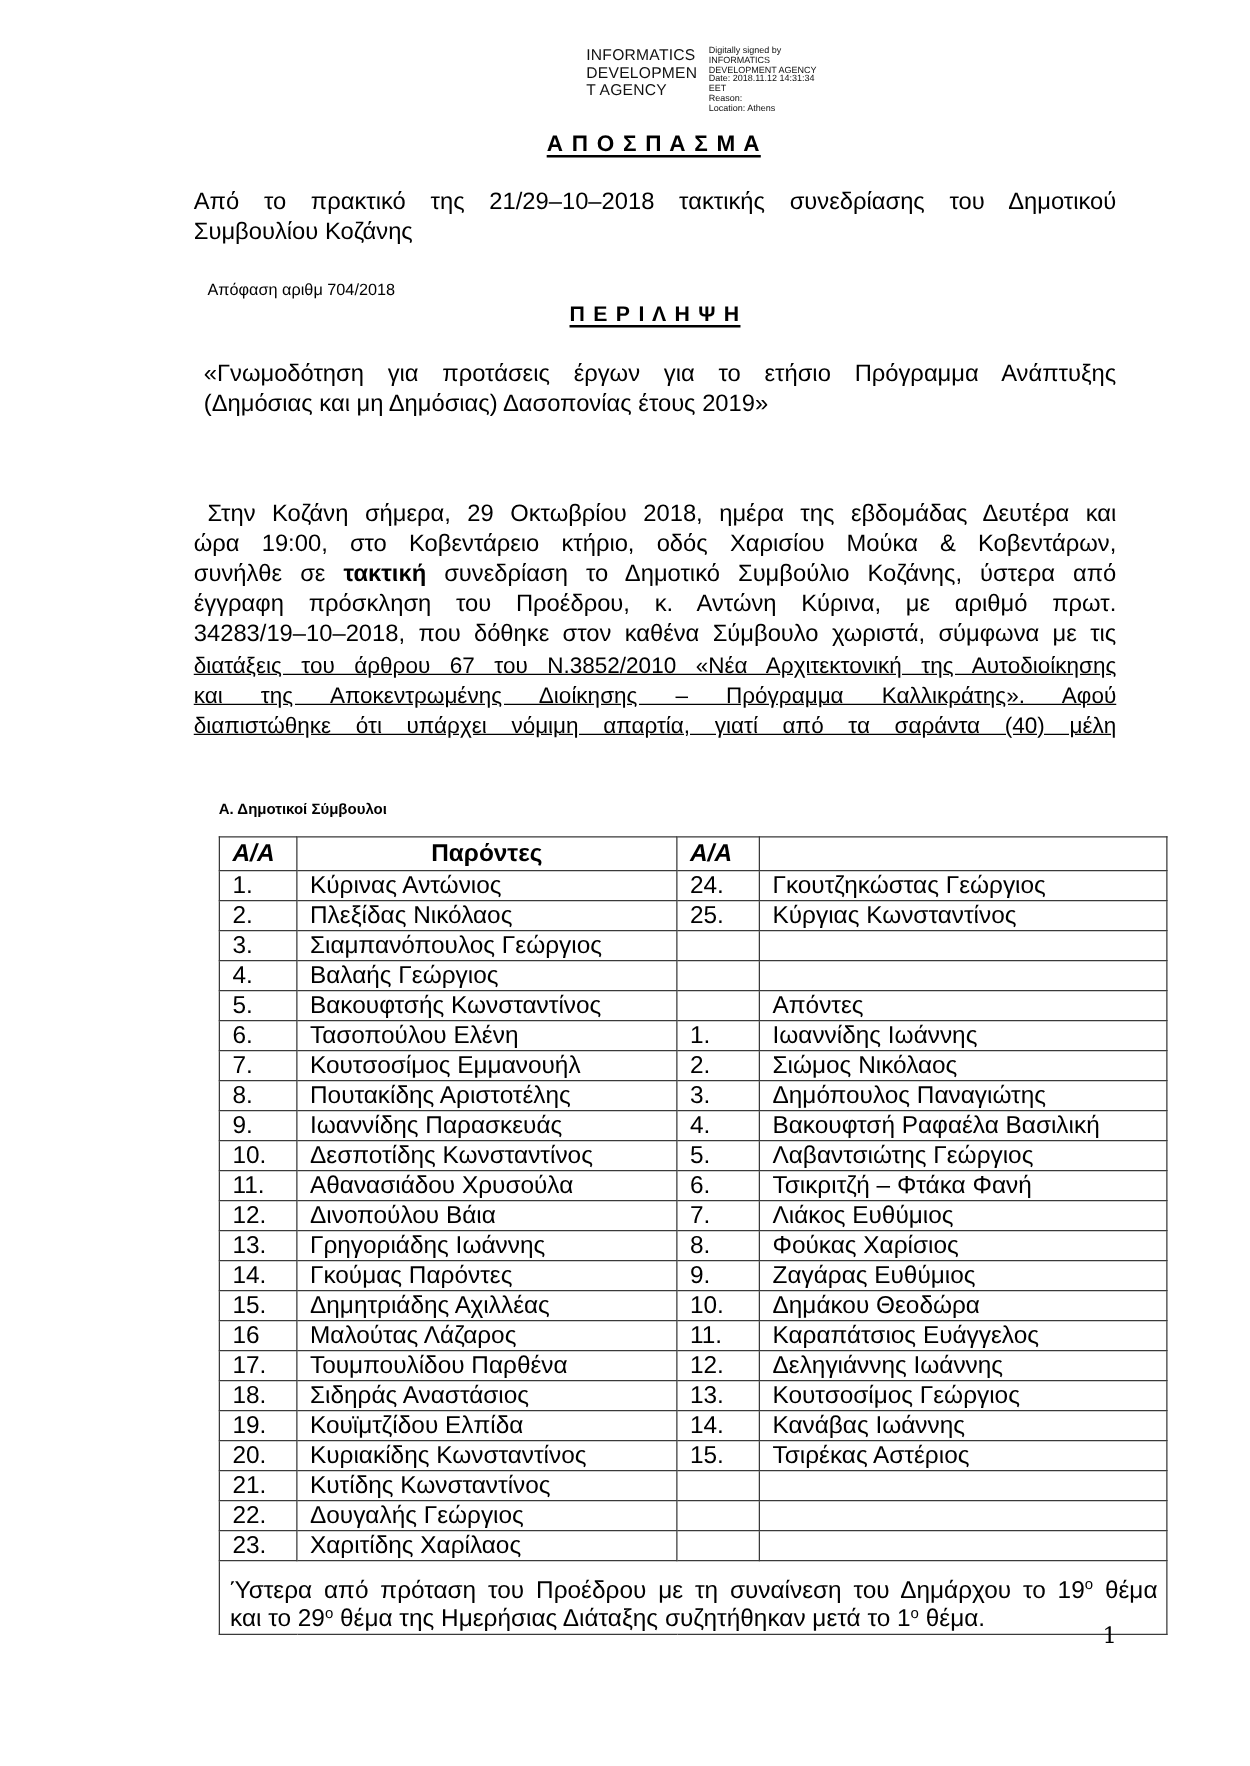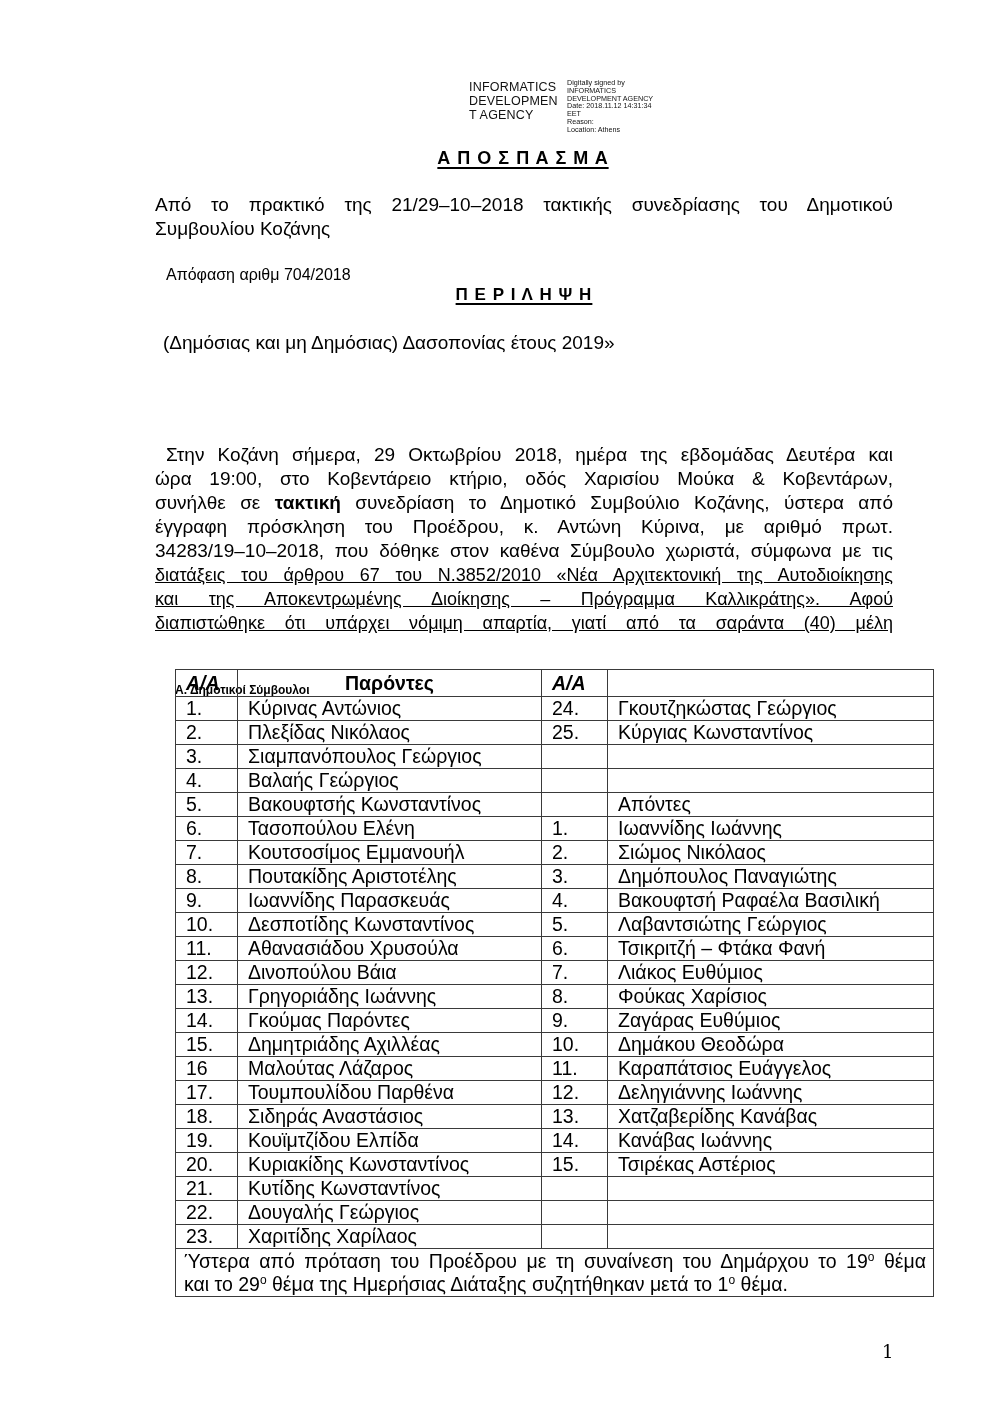--- a/index.html
+++ b/index.html
@@ -1,48 +1,48 @@
 <!DOCTYPE html>
 <html><head>
 <meta charset="utf-8">
 <style>
   html, body { margin: 0; padding: 0; background: #ffffff; }
   body { width: 1000px; height: 1413px; position: relative; overflow: hidden; color: #000; font-family: "Liberation Sans", sans-serif; }
 
-  .abs { position: absolute; margin-top: 43px; }
+  .abs { position: absolute; }
 
   
   .stamp { left: 469px; top: 37px; font-size: 12.5px; line-height: 14px; letter-spacing: 0.2px; color: #111; }
   .stamp-line { display: block; white-space: nowrap; }
   .sig-details { left: 567px; top: 36px; font-size: 7.2px; line-height: 7.8px; color: #111; }
   .sig-line { display: block; white-space: nowrap; }
 
   .title { left: 0; width: 1046px; top: 103px; text-align: center; font-weight: bold; font-size: 18px; line-height: 24px; text-decoration: underline; text-decoration-thickness: 2px; text-underline-offset: 3px; letter-spacing: 1px; }
 
   .para-line { display: block; height: 24px; line-height: 24px; white-space: nowrap; text-align: justify; text-align-last: justify; }
   .para-line.last { text-align-last: left; text-align: left; }
 
   .intro { left: 155px; top: 150px; width: 738px; font-size: 19px; }
-  .decision { left: 166px; top: 220px; font-size: 16px; line-height: 24px; white-space: nowrap; }
+  .decision { left: 166px; top: 220px; font-size: 13px; line-height: 24px; white-space: nowrap; }
   .summary-heading { left: 0; width: 1048px; top: 240px; text-align: center; font-weight: bold; font-size: 17px; line-height: 24px; text-decoration: underline; text-decoration-thickness: 2px; text-underline-offset: 3px; letter-spacing: 1px; }
   .subject { left: 163px; top: 288px; width: 730px; font-size: 19px; }
   .body-para { left: 155px; top: 400px; width: 738px; }
   .body-para .narrow { font-size: 19px; }
   .body-para .wide { font-size: 18px; text-decoration: underline; }
   .indent { padding-left: 11px; }
   .bold { font-weight: bold; }
 
   .section-heading { left: 175px; top: 636px; font-size: 12px; font-weight: bold; line-height: 22px; white-space: nowrap; }
 
   table.members { position: absolute; left: 175px; top: 633px; width: 758px; border-collapse: collapse; table-layout: fixed; font-size: 19.5px; margin-top: 36px; }
   table.members td, table.members th { border: 1px solid #3a3a3a; padding: 0 0 0 10px; height: 23px; line-height: 23px; white-space: nowrap; text-align: left; font-weight: normal; overflow: hidden; }
   table.members th { height: 26px; line-height: 26px; font-weight: bold; }
   table.members th.aa { font-style: italic; }
   table.members th.center { text-align: center; padding-left: 0; }
-  table.members td.note { white-space: normal; padding: 1px 7px 0 8px; height: 46px; line-height: 23px; }
+  table.members td.note { white-space: normal; padding: 12px 7px 0 8px; height: 46px; line-height: 23px; }
   .note-line { display: block; white-space: nowrap; text-align: justify; text-align-last: justify; }
   .note-line.last { text-align-last: left; text-align: center; }
   sup { font-size: 12px; line-height: 0; vertical-align: 7px; }
 
   .page-number { left: 882px; top: 1298px; font-family: "DejaVu Serif", serif; font-size: 18px; line-height: 22px; }
 </style>
 </head>
 <body>
 
 <div class="abs stamp">
@@ -65,20 +65,21 @@
 <div class="abs intro">
   <span class="para-line">Από   το   πρακτικό   της 21/29–10–2018 τακτικής συνεδρίασης του Δημοτικού</span>
   <span class="para-line last">Συμβουλίου Κοζάνης</span>
 </div>
 
 <div class="abs decision">Απόφαση  αριθμ 704/2018</div>
 
 <div class="abs summary-heading">Π Ε Ρ Ι Λ Η Ψ Η</div>
 
 <div class="abs subject">
+  <span class="para-line">«Γνωμοδότηση για προτάσεις έργων για το ετήσιο Πρόγραμμα Ανάπτυξης</span>
   <span class="para-line last">(Δημόσιας και μη Δημόσιας) Δασοπονίας έτους 2019»</span>
 </div>
 
 <div class="abs body-para">
   <span class="para-line narrow indent">Στην Κοζάνη σήμερα, 29 Οκτωβρίου 2018, ημέρα της  εβδομάδας Δευτέρα και</span>
   <span class="para-line narrow">ώρα 19:00, στο Κοβεντάρειο κτήριο, οδός Χαρισίου Μούκα &amp; Κοβεντάρων,</span>
   <span class="para-line narrow"><span>συνήλθε σε </span><span class="bold">τακτική</span><span> συνεδρίαση το Δημοτικό Συμβούλιο Κοζάνης, ύστερα από</span></span>
   <span class="para-line narrow">έγγραφη πρόσκληση του Προέδρου, κ. Αντώνη Κύρινα, με αριθμό πρωτ.</span>
   <span class="para-line narrow">34283/19–10–2018, που δόθηκε στον καθένα Σύμβουλο χωριστά, σύμφωνα με τις</span>
   <span class="para-line wide">διατάξεις του άρθρου 67 του Ν.3852/2010 «Νέα Αρχιτεκτονική της Αυτοδιοίκησης</span>
@@ -201,21 +202,21 @@
   <tr>
         <td>17.</td>
         <td>Τουμπουλίδου Παρθένα</td>
         <td>12.</td>
         <td>Δεληγιάννης Ιωάννης</td>
       </tr>
   <tr>
         <td>18.</td>
         <td>Σιδηράς Αναστάσιος</td>
         <td>13.</td>
-        <td>Χατζαβερίδης Κανάβας</td>
+        <td>Κουτσοσίμος Γεώργιος</td>
       </tr>
   <tr>
         <td>19.</td>
         <td>Κουϊμτζίδου Ελπίδα</td>
         <td>14.</td>
         <td>Κανάβας Ιωάννης</td>
       </tr>
   <tr>
         <td>20.</td>
         <td>Κυριακίδης Κωνσταντίνος</td>

